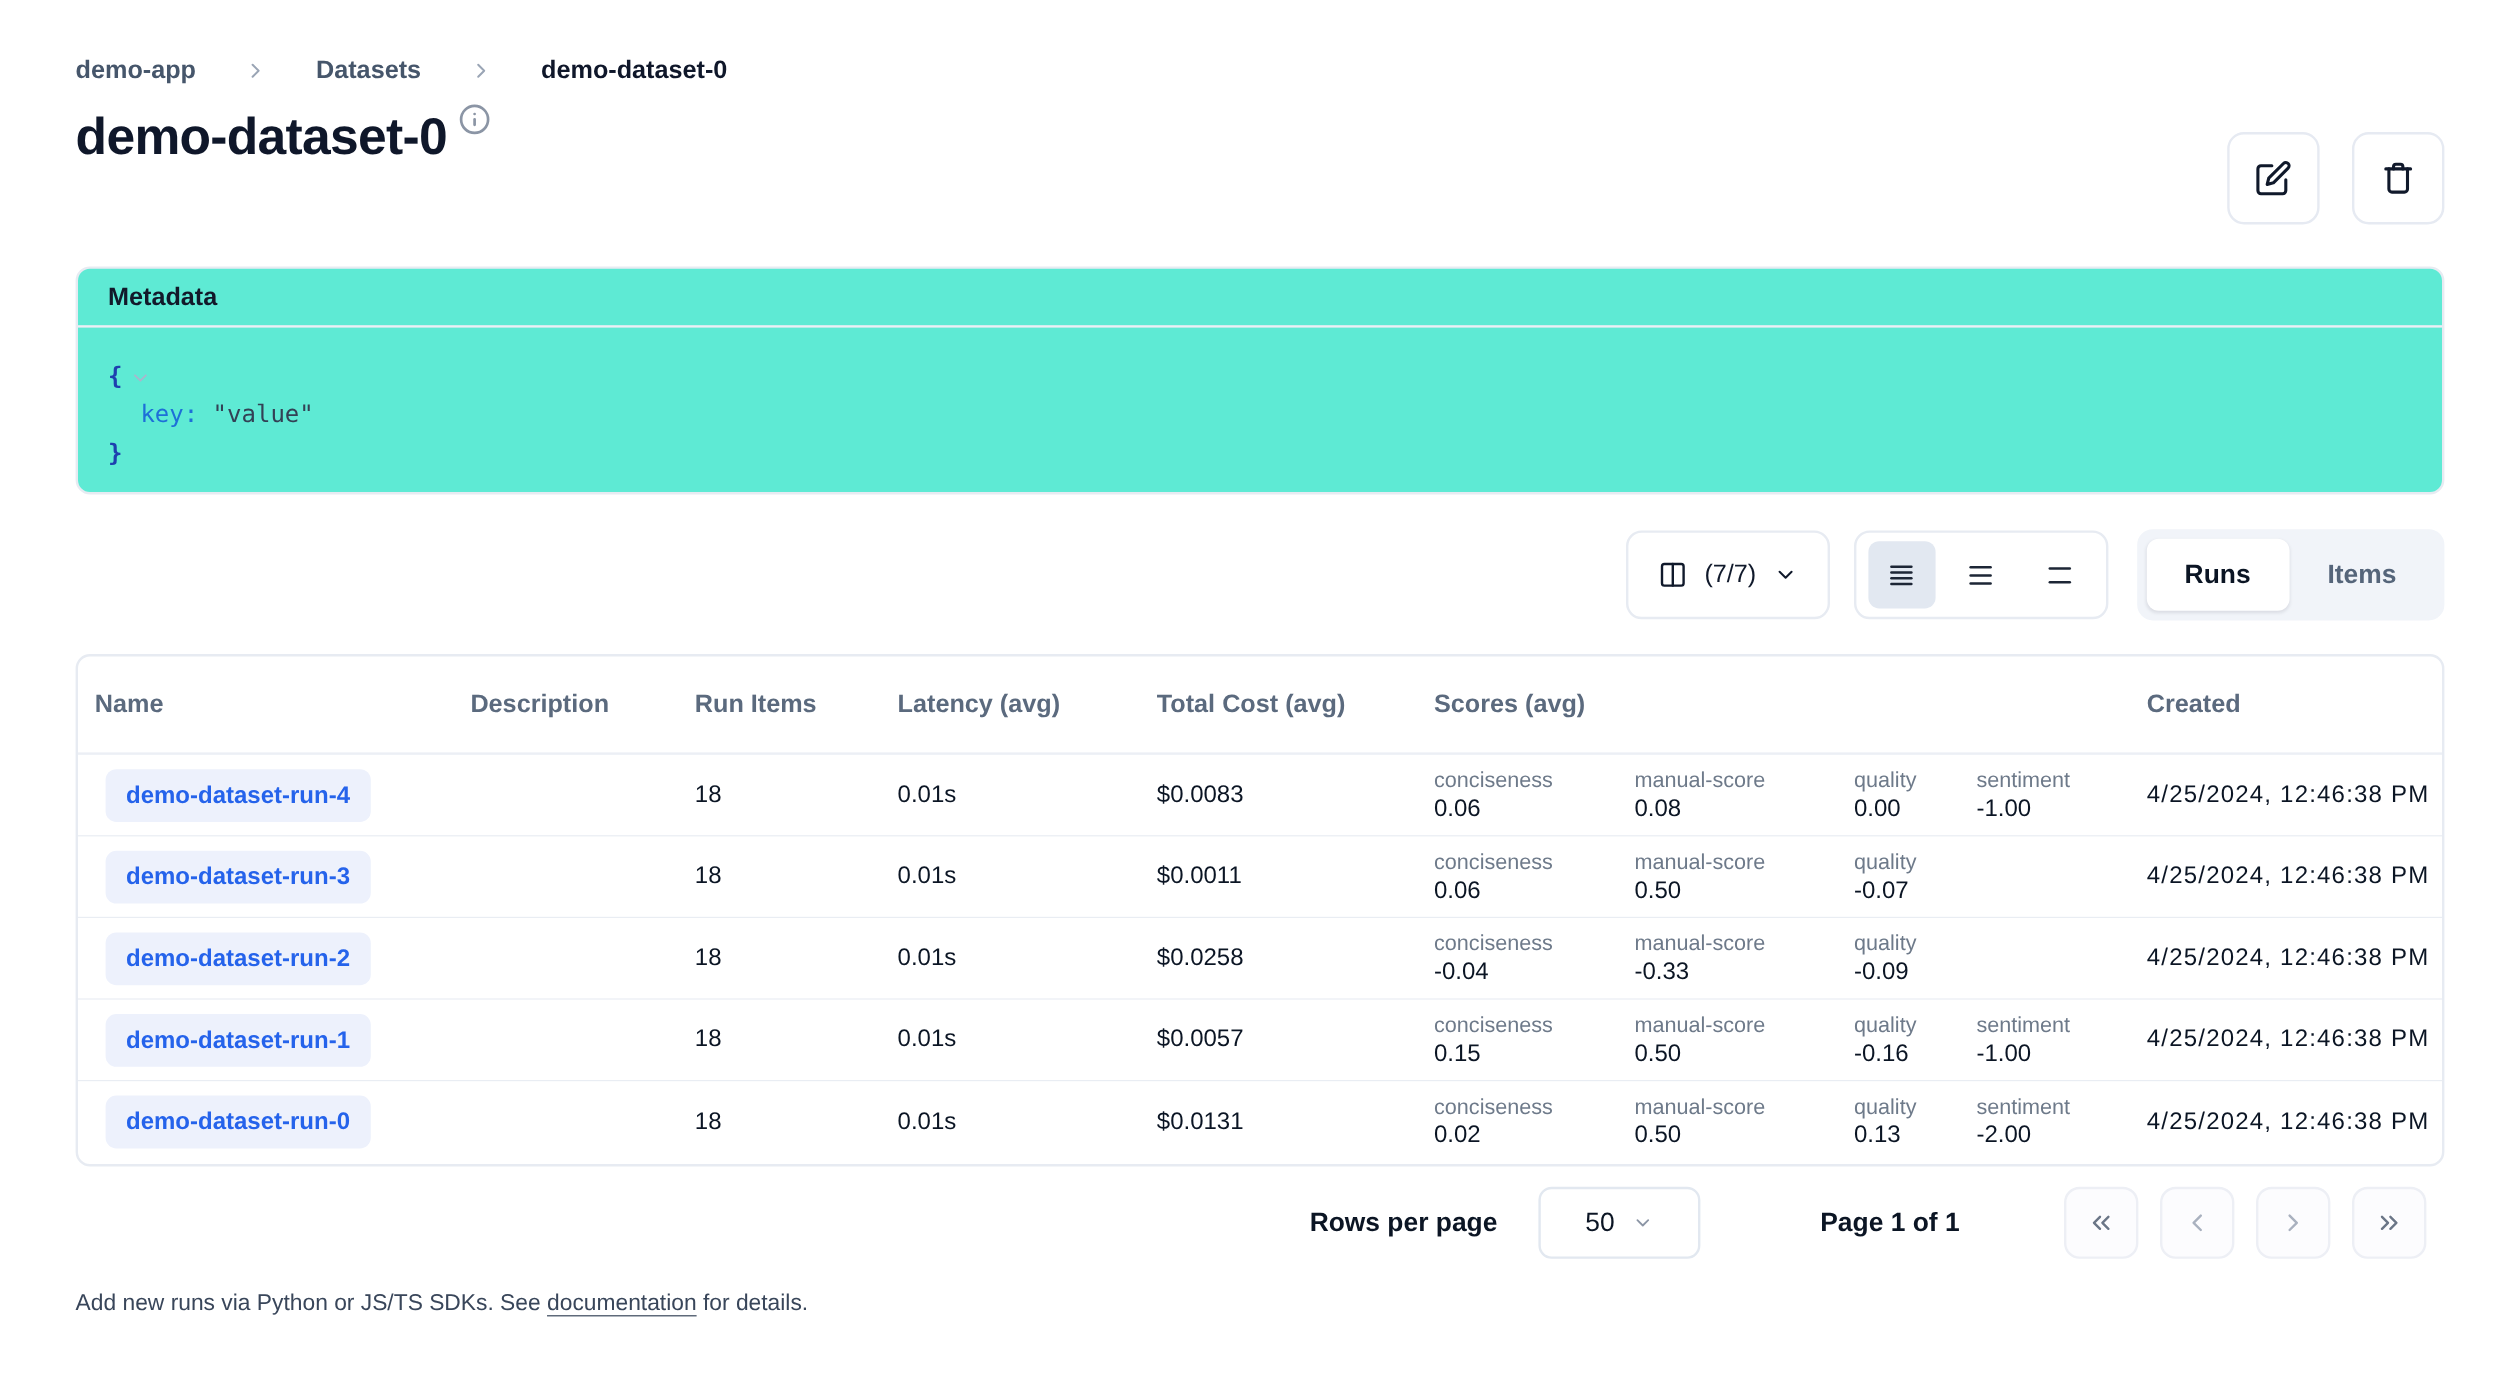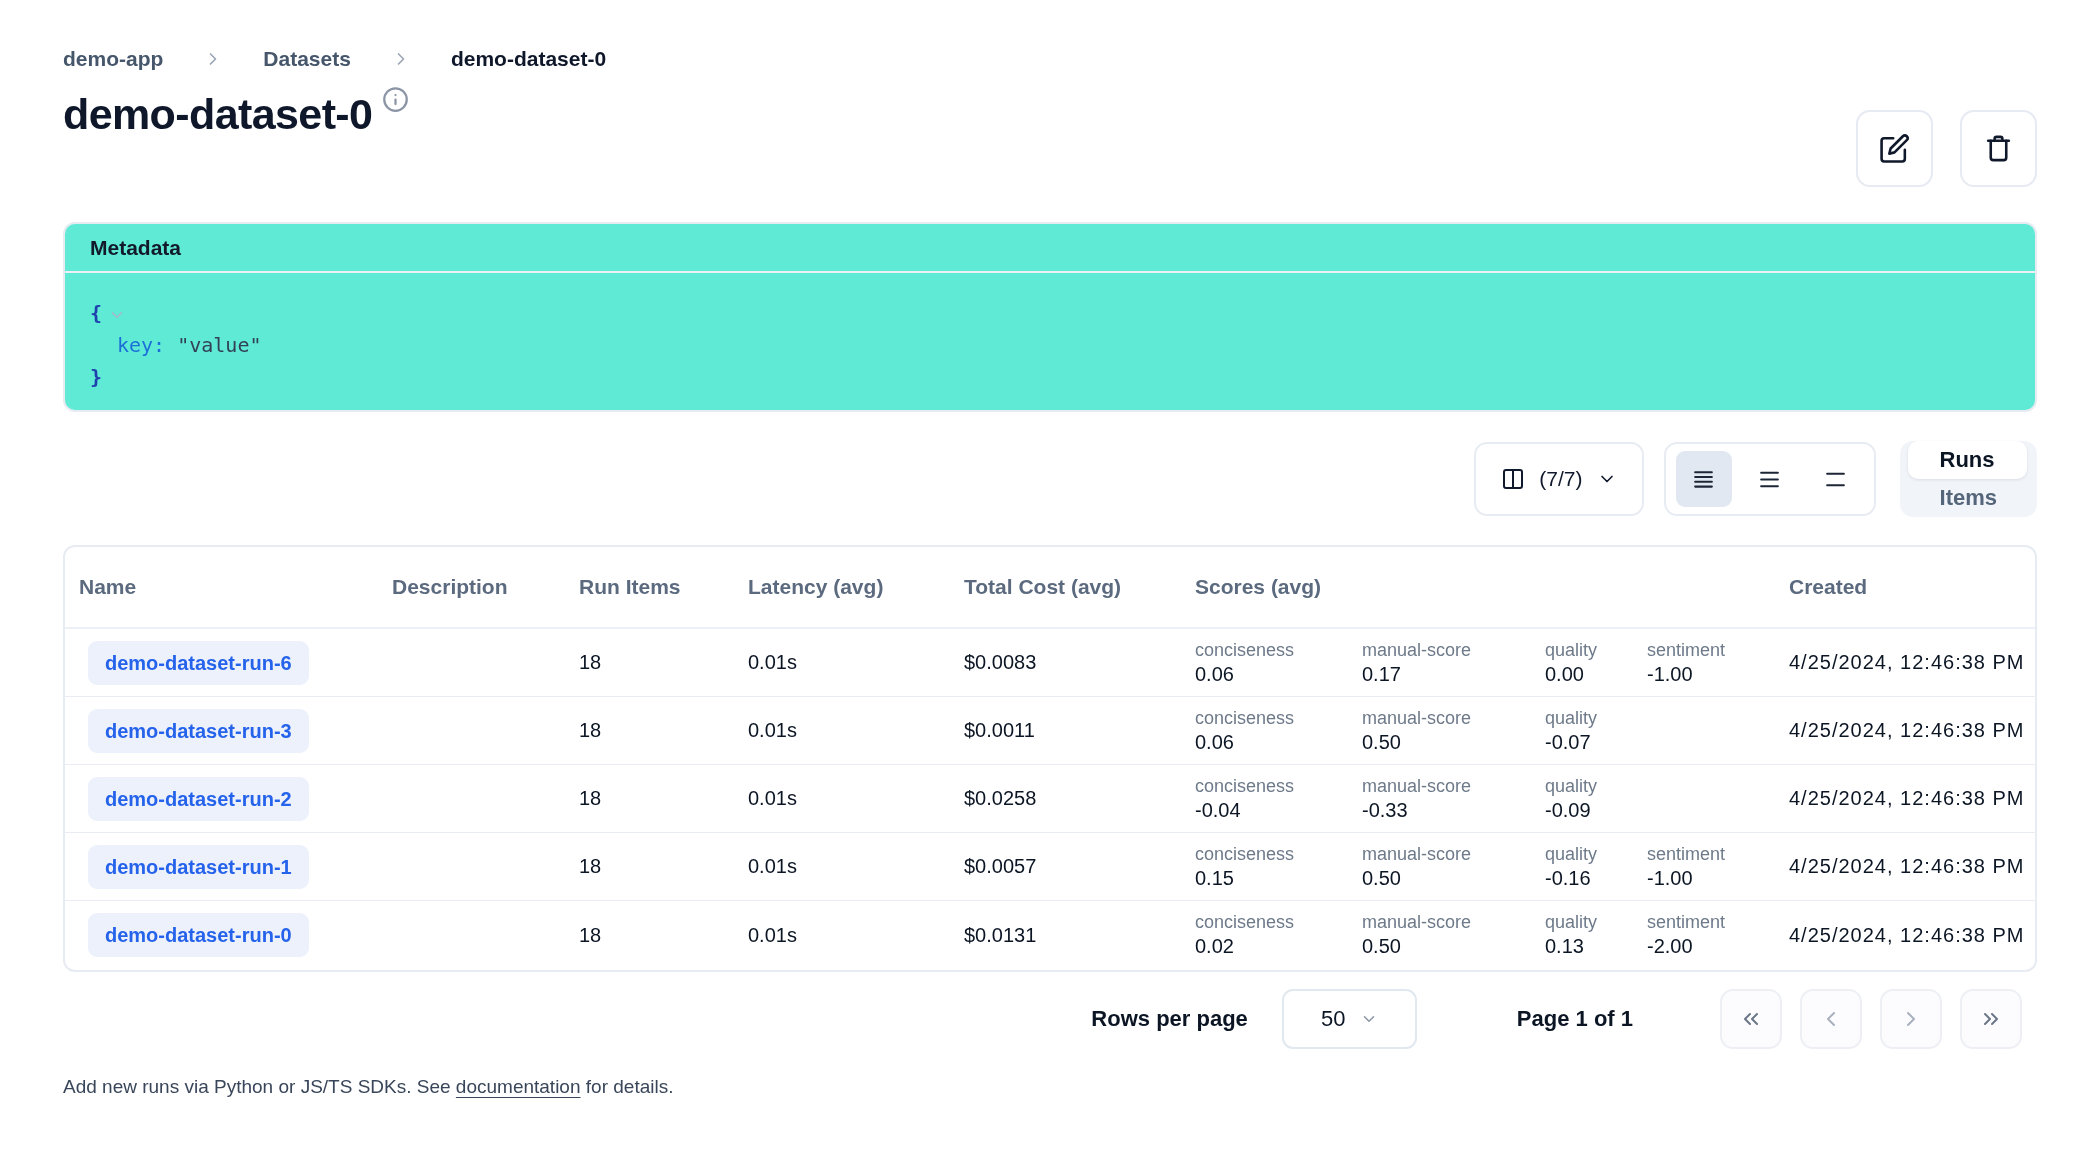--- a/index.html
+++ b/index.html
@@ -47,21 +47,21 @@
   .col-btn svg { stroke:#10192b; }
   .columns-icon { width:24px; height:24px; }
   .chev-sm { width:20px; height:20px; }
   .rh-group { height:74px; margin-left:20px; background:#fff; border:2px solid #e7ebf2; border-radius:13px;
     display:flex; align-items:center; gap:10px; padding:0 10px; }
   .rh-btn { width:56px; height:56px; border:none; background:transparent; border-radius:9px;
     display:flex; align-items:center; justify-content:center; cursor:pointer; }
   .rh-btn.selected { background:#e2e8f1; }
   .rh-btn svg { width:25px; height:25px; stroke:#1d2636; }
   .tab-group { height:76px; margin-left:24px; background:#f1f4f9; border-radius:13px;
-    display:flex; align-items:flex-start; padding:0 8px;flex-direction:column; }
+    display:flex; align-items:center; padding:0 8px; }
   .tab { height:60px; border:none; border-radius:10px; background:transparent; padding:0 32px;
     font-family:"Liberation Sans", sans-serif; font-size:22px; font-weight:600; color:#55657a; cursor:pointer; }
   .tab.active { background:#ffffff; color:#0b1524; font-weight:700; box-shadow:0 1px 3px rgba(15,23,42,0.10); }
 
   
   .table-card { position:absolute; left:63px; top:545px; width:1974px; height:427px;
     border:2px solid #e7ebf2; border-radius:12px; background:#fff; overflow:hidden; }
   .tgrid { display:grid; grid-template-columns:313px 187px 169px 216px 231px 594px auto;
     padding-left:14px; align-items:center; }
   .thead { height:82px; border-bottom:2px solid #eceff5; font-size:21px; font-weight:600; color:#5b6a7e; }
@@ -205,33 +205,33 @@
       <div>Name</div>
       <div>Description</div>
       <div>Run Items</div>
       <div>Latency (avg)</div>
       <div>Total Cost (avg)</div>
       <div>Scores (avg)</div>
       <div>Created</div>
     </div>
 
     <div class="tgrid trow">
-      <div><span class="name-pill">demo-dataset-run-6</span></div>
+      <div><span class="name-pill">demo-dataset-run-4</span></div>
       <div></div>
       <div>18</div>
       <div>0.01s</div>
       <div>$0.0083</div>
       <div class="scores">
         <div>
             <div class="score-label">conciseness</div>
             <div class="score-value">0.06</div>
           </div>
         <div>
             <div class="score-label">manual-score</div>
-            <div class="score-value">0.17</div>
+            <div class="score-value">0.08</div>
           </div>
         <div>
             <div class="score-label">quality</div>
             <div class="score-value">0.00</div>
           </div>
         <div>
             <div class="score-label">sentiment</div>
             <div class="score-value">-1.00</div>
           </div>
       </div>

